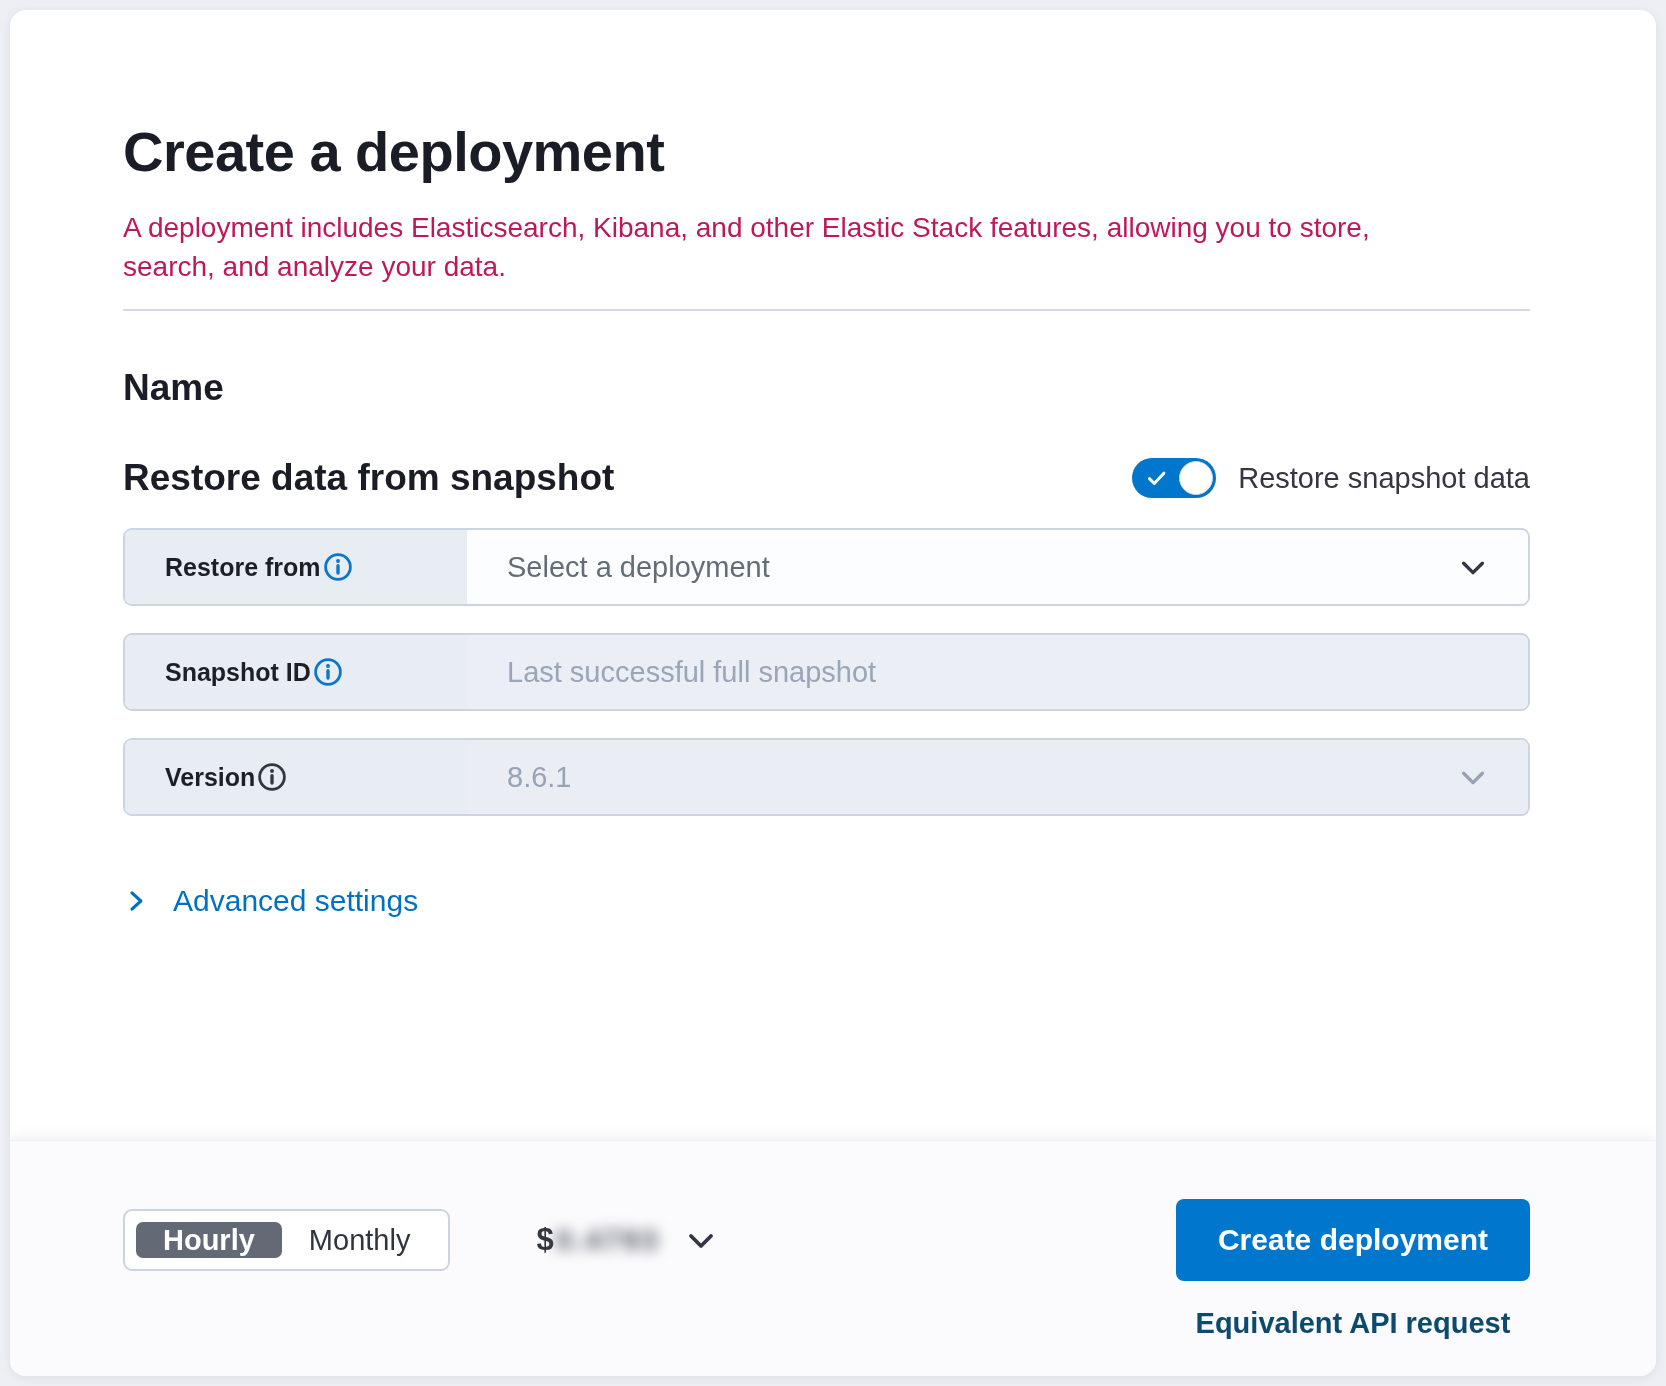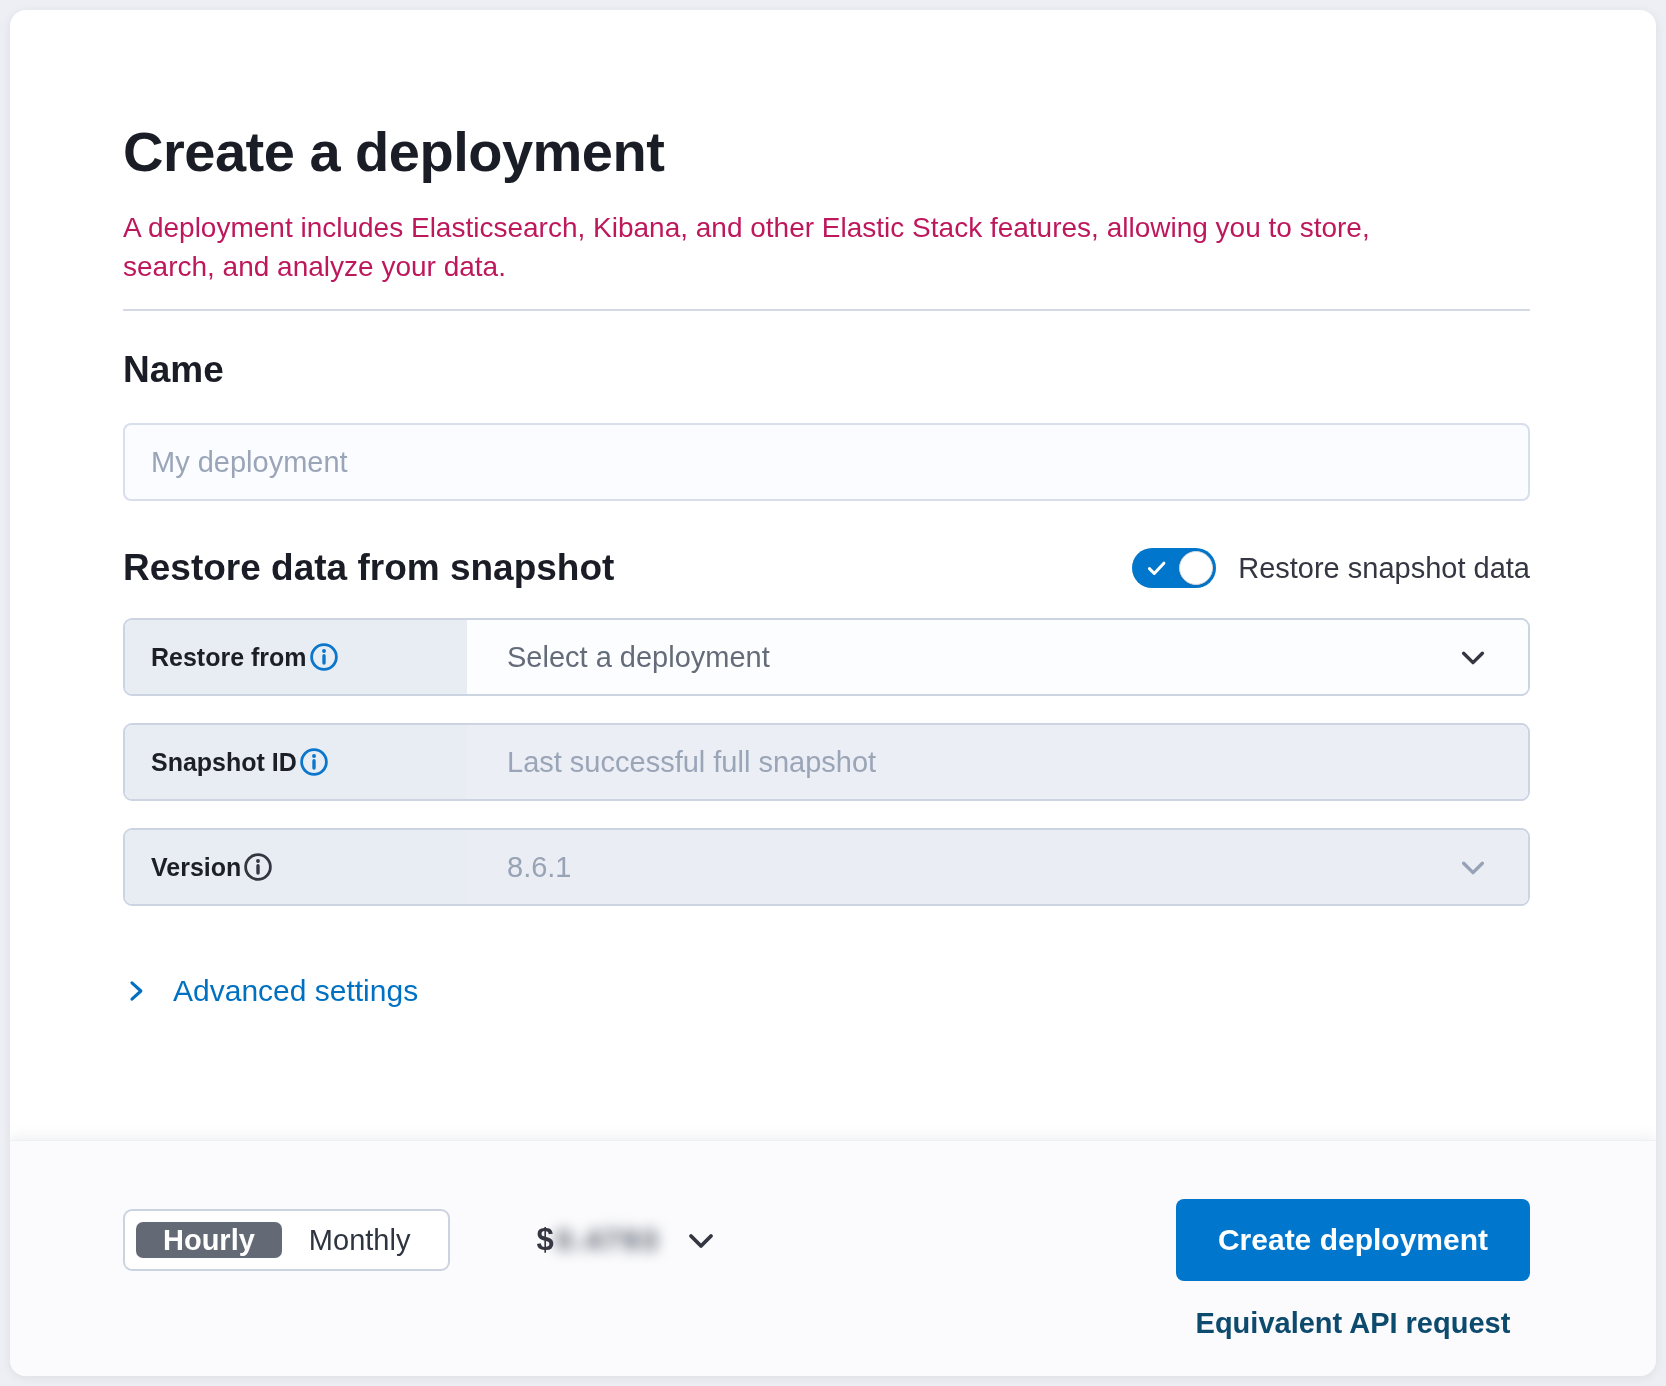--- a/index.html
+++ b/index.html
@@ -31,21 +31,21 @@
     font-size:28px;line-height:39px;color:#be185d;
     max-width:1330px;font-weight:400;
   }
   .divider{
     margin-top:23px;height:2px;background:#d3dae6;border:none;width:100%;
   }
   
   .section-heading{
     font-size:37px;line-height:46px;font-weight:700;color:#1a1d26;margin:0;
   }
-  .name-heading{margin-top:36px;}
+  .name-heading{margin-top:54px;}
   .name-input{
     display:block;box-sizing:border-box;
     margin-top:30px;width:100%;height:78px;
     border:2px solid #d8deeb;border-radius:8px;
     background:#fbfcff;outline:none;
     font-family:inherit;font-size:29px;color:#343741;
     padding:0 26px;
   }
   .name-input::placeholder{color:#9aa5b8;}
   
@@ -70,21 +70,21 @@
   .toggle-label{font-size:29px;color:#343741;}
   
   .field-row{
     display:flex;align-items:stretch;height:78px;margin-top:27px;
     border:2px solid #ccd4e2;border-radius:9px;overflow:hidden;
     box-sizing:border-box;
   }
   .label-cell{
     width:342px;min-width:342px;box-sizing:border-box;
     background:#e8ecf3;display:flex;align-items:center;gap:2px;
-    padding-left:26px;
+    padding-left:40px;
     font-size:25px;font-weight:700;color:#1c1f27;
   }
   .control-cell{
     flex:1;display:flex;align-items:center;justify-content:space-between;
     padding:0 40px;font-size:29px;cursor:pointer;
   }
   .row-select .control-cell{background:#fcfdff;color:#646c79;}
   .row-disabled-input .control-cell{background:#ebeef4;color:#9aa5b8;cursor:default;}
   .row-disabled-select .control-cell{background:#eaedf3;color:#99a3b6;}
   .info-icon{width:30px;height:30px;flex:none;cursor:pointer;}
@@ -141,21 +141,20 @@
 <body>
 
 <div class="card">
   <div class="main">
 
     <h1 class="page-title">Create a deployment</h1>
     <p class="page-subtitle">A deployment includes Elasticsearch, Kibana, and other Elastic Stack features, allowing you to store, search, and analyze your data.</p>
     <hr class="divider">
 
     <h2 class="section-heading name-heading">Name</h2>
-    <input class="name-input" type="text" placeholder="My deployment" style="">
 
     <div class="restore-header-row">
       <h2 class="section-heading">Restore data from snapshot</h2>
       <div class="toggle-cluster">
         <div class="switch">
           <svg class="check-icon" viewBox="0 0 16 16">
             <path d="M2.5 8.5 L6 12 L13 4.5" fill="none" stroke="currentColor" stroke-width="2.2" stroke-linecap="round" stroke-linejoin="round"></path>
           </svg>
           <div class="knob"></div>
         </div>

